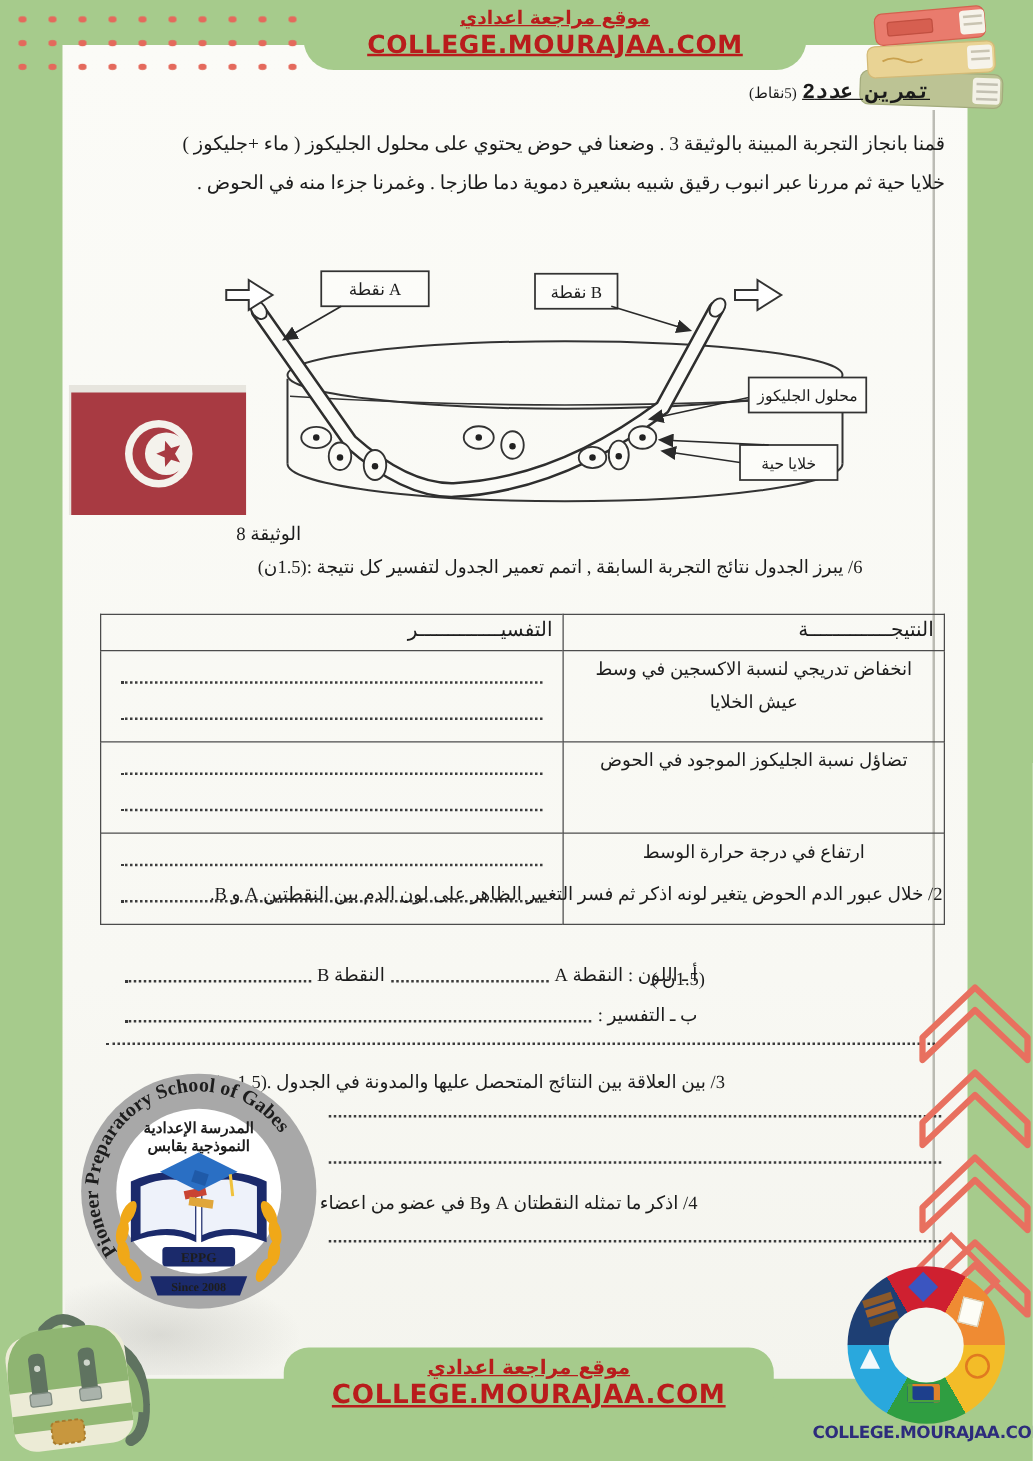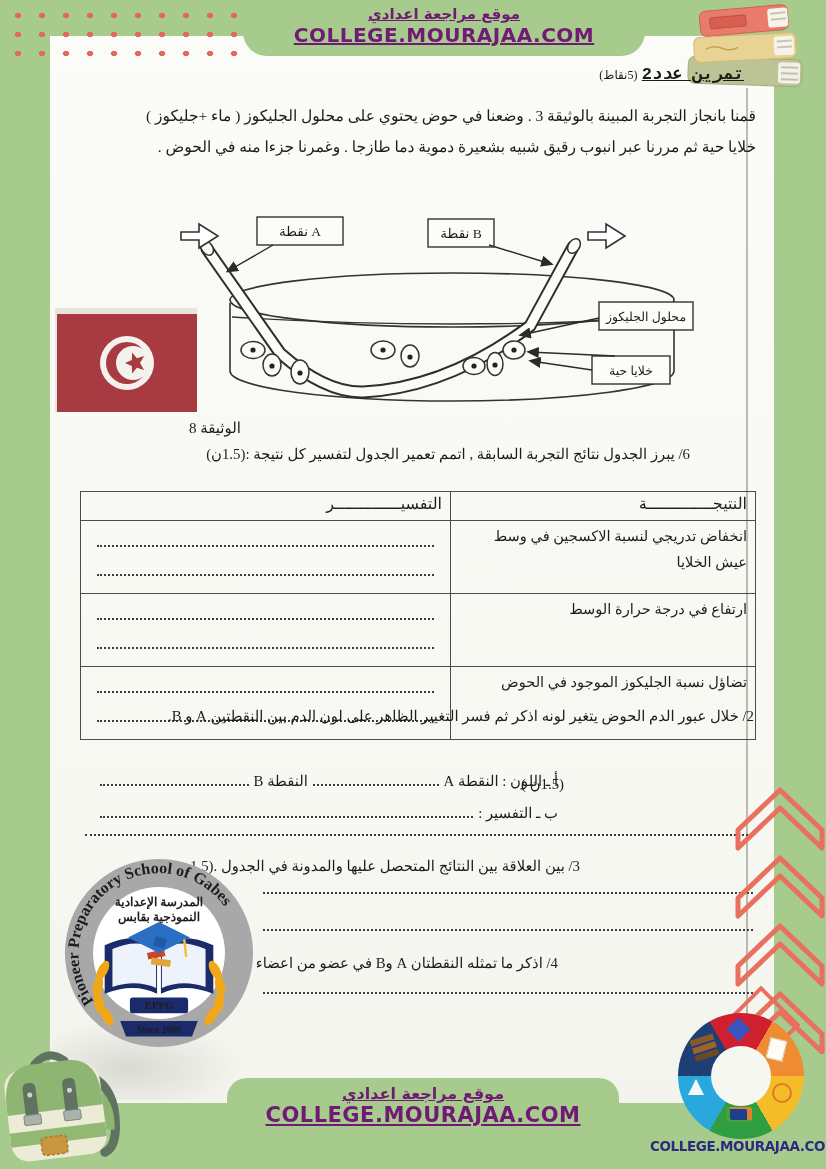--- a/index.html
+++ b/index.html
@@ -10,41 +10,41 @@
   
   .paper{left:50px;top:36px;width:724px;height:1067px;background:linear-gradient(180deg,#fbfbf7 0%,#f8f8f3 70%,#f4f4ee 100%);}
   .paper-smudge{left:52px;top:1020px;width:190px;height:80px;background:radial-gradient(ellipse at 40% 60%,rgba(150,150,145,.28),rgba(150,150,145,0) 70%);}
   .scanline{left:746px;top:88px;width:2px;height:988px;background:rgba(110,110,100,.45);}
   
   .dots{left:0;top:2px;width:252px;height:60px;
         background-image:radial-gradient(#e4695c 3.1px,rgba(0,0,0,0) 3.6px);
         background-size:24px 19px;background-position:6px 4px;}
   
   .header-tab{left:243px;top:0;width:402px;height:56px;background:#a6cb8c;border-radius:0 0 24px 24px;}
-  .header-text,.footer-text{color:#701a75;text-align:center;font-family:"DejaVu Sans",sans-serif;}
+  .header-text,.footer-text{color:#b91c1c;text-align:center;font-family:"DejaVu Sans",sans-serif;}
   .site-ar{font-size:15px;font-weight:bold;text-decoration:underline;direction:rtl;}
   .site-url{font-size:20px;font-weight:bold;text-decoration:underline;letter-spacing:.5px;}
   .footer-tab{left:227px;top:1078px;width:392px;height:40px;background:#a6cb8c;border-radius:20px 20px 0 0;}
   .footer-text .site-ar{font-size:16px;}
   .footer-text .site-url{font-size:21px;}
   
   .doc-title{right:82px;top:63px;font-size:17px;color:#1a1a1a;}
   .doc-title .main{font-weight:bold;text-decoration:underline;font-family:Liberation Mono, monospace;}
   .doc-title .pts{font-size:12px;}
   .intro{right:70px;left:95px;top:100px;font-size:15.5px;line-height:31px;color:#1c1c1c;}
   .q{color:#1c1c1c;font-size:14.8px;line-height:21px;}
   .dotline{border-bottom:2.6px dotted #3c3c3c;height:12px;}
   .qflex{display:flex;align-items:flex-end;font-size:14.8px;color:#1c1c1c;}
   .qflex .dotfill{border-bottom:2.6px dotted #3a3a3a;margin:0 5px 4px;}
   
   table.results{position:absolute;left:80px;top:491px;width:676px;border-collapse:collapse;
         font-size:14.6px;color:#1d1d1d;table-layout:fixed;}
   table.results th,table.results td{border:1.4px solid #4c4c4c;padding:2px 8px;vertical-align:top;}
   table.results th{height:24px;font-weight:normal;font-size:16px;text-align:right;}
-  table.results td.res{height:53px;line-height:26px;}
+  table.results td.res{height:53px;line-height:26px;text-align:center;}
   table.results td.exp .dotline{margin:10px 8px 15px;}
   
   svg text{font-family:"Liberation Serif","DejaVu Serif",serif;fill:#1d1d1d;}
   
   .flag{left:55px;top:308px;width:142px;height:104px;}
   
   .diamond{left:733px;top:997px;width:48px;height:48px;border:4px solid #e8705f;transform:rotate(45deg);}
   
   .school-logo{left:62px;top:856px;width:194px;height:194px;}
   
@@ -197,28 +197,28 @@
       <th>التفسيــــــــــــــر</th>
     </tr>
     <tr>
       <td class="res">انخفاض تدريجي لنسبة الاكسجين في وسط عيش الخلايا</td>
       <td class="exp">
             <div class="dotline"></div>
             <div class="dotline"></div>
           </td>
     </tr>
     <tr>
-      <td class="res">ارتفاع في درجة حرارة الوسط</td>
+      <td class="res">تضاؤل نسبة الجليكوز الموجود في الحوض</td>
       <td class="exp">
             <div class="dotline"></div>
             <div class="dotline"></div>
           </td>
     </tr>
     <tr>
-      <td class="res">تضاؤل نسبة الجليكوز الموجود في الحوض</td>
+      <td class="res">ارتفاع في درجة حرارة الوسط</td>
       <td class="exp">
             <div class="dotline"></div>
             <div class="dotline"></div>
           </td>
     </tr>
   </tbody>
     </table>
 
   <div class="abs rtl q" style="right:72px;left:90px;top:706px;">2/ خلال عبور الدم الحوض يتغير لونه اذكر ثم فسر التغيير الظاهر على لون الدم بين النقطتين A و B.</div>
   <div class="abs rtl q" style="right:262px;top:742px;margin-top:32px;">(1.5ن )</div>

